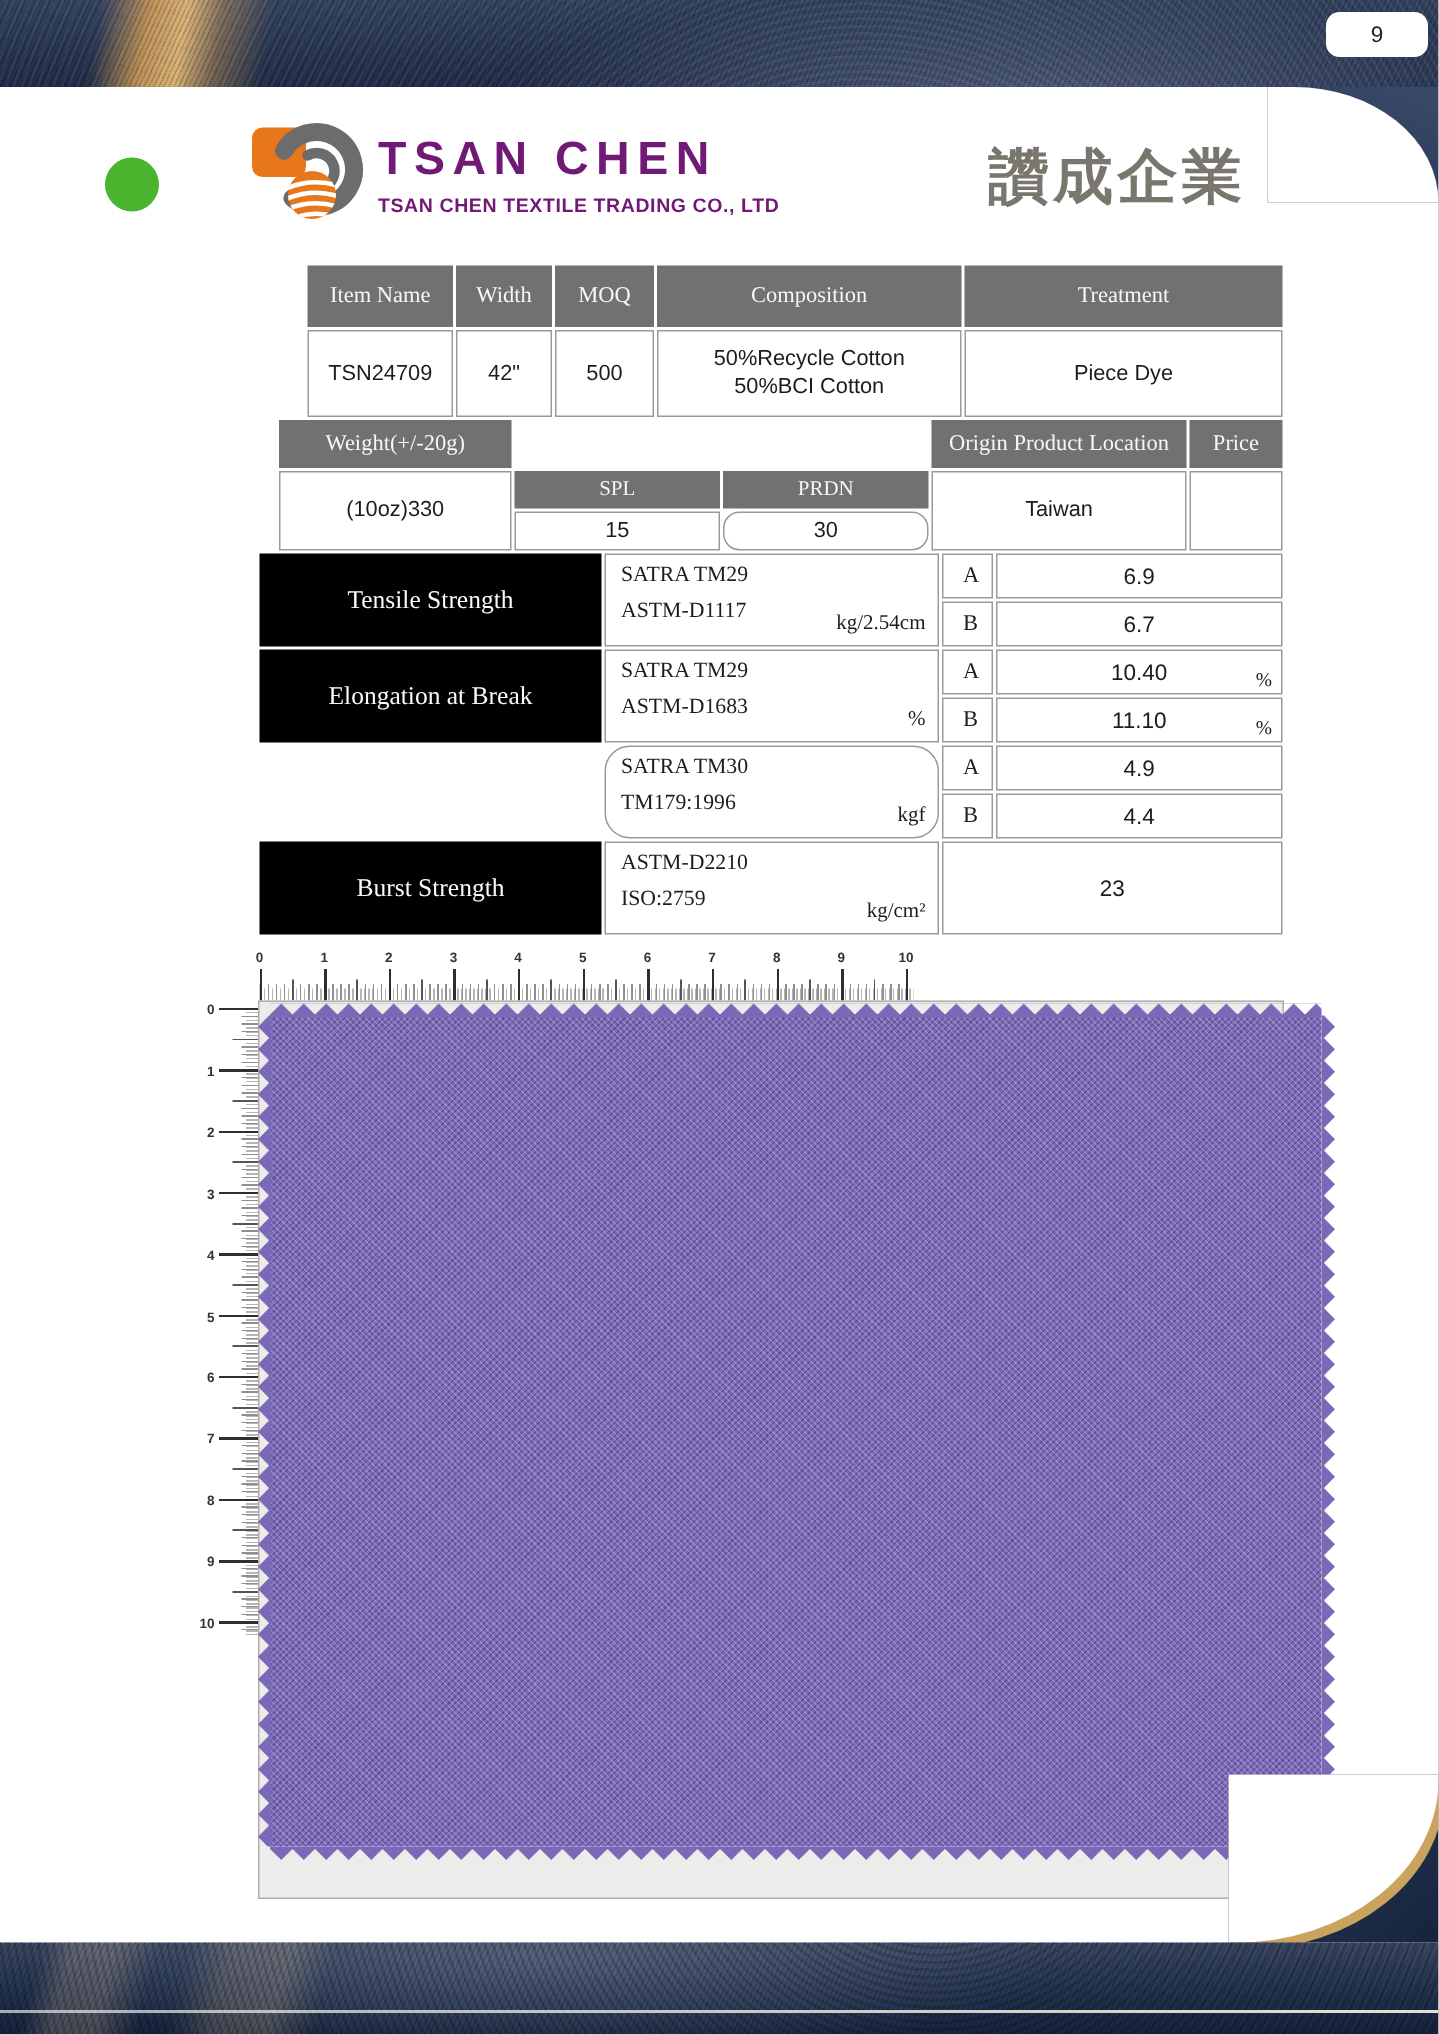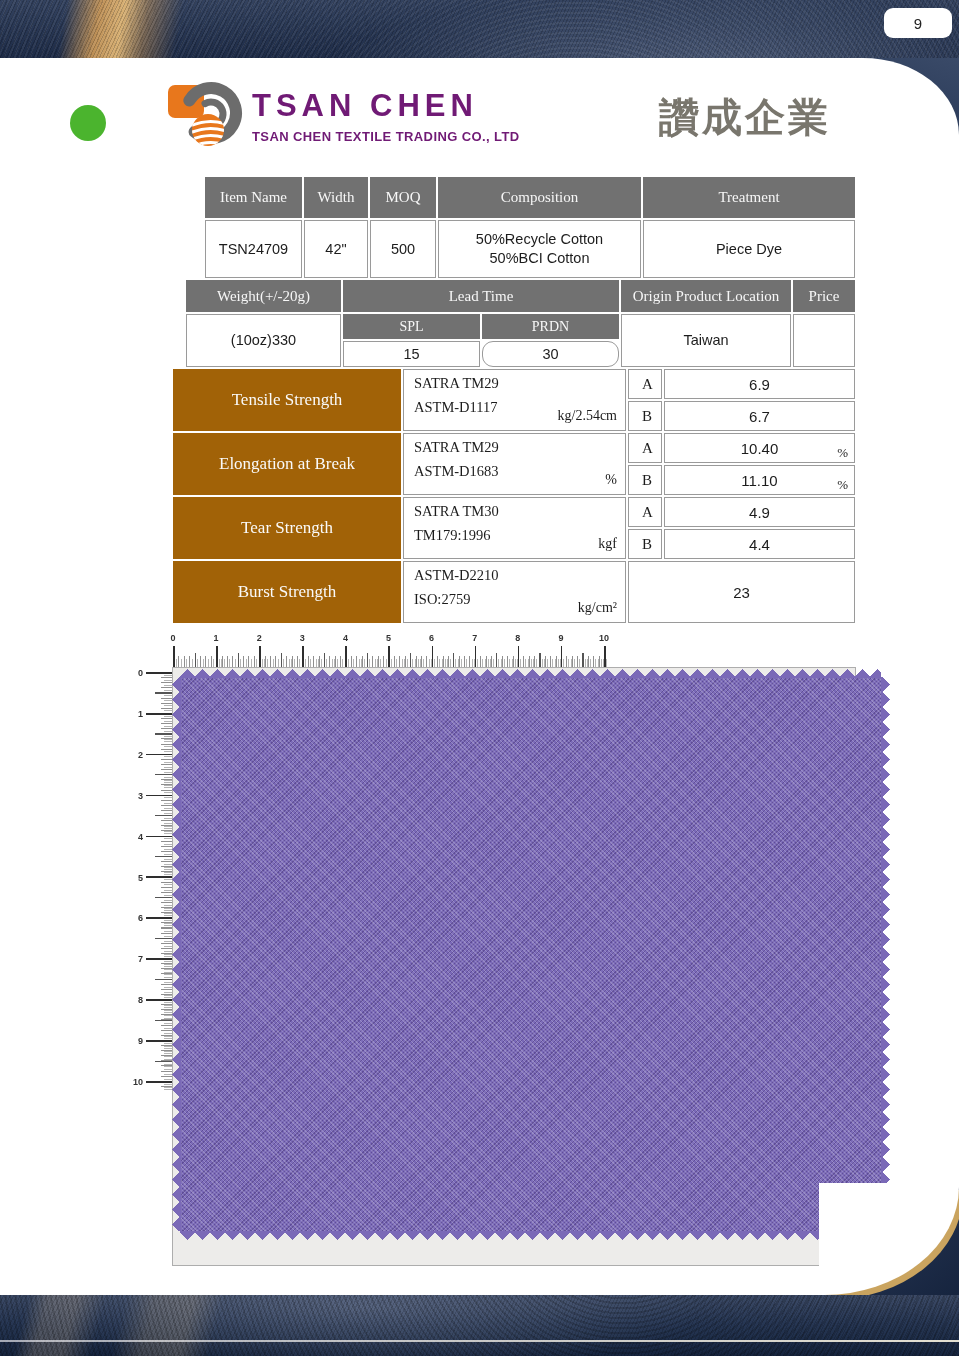--- a/index.html
+++ b/index.html
@@ -37,21 +37,21 @@
   .tablewrap{ position:absolute; left:173px; top:177px; width:682px; color:#1c1c1c; }
   .grid{ display:grid; gap:2px; }
   .g1{ grid-template-columns:97px 64px 66px 203px 1fr; grid-template-rows:41px 58px;padding-left:32px; }
   .g2{ margin-top:2px; grid-template-columns:155px 137px 137px 170px 1fr; grid-template-rows:32px 25px 26px;padding-left:13px; }
   .g3{ margin-top:2px; grid-template-columns:228px 223px 34px 154px 1fr;
        grid-template-rows:30px 30px 30px 30px 30px 30px 62px; }
   .th{ background:#717171; color:#f7f7f7; display:flex; align-items:center; justify-content:center;
        font-family:"Liberation Serif", serif; font-size:15px; text-align:center; }
   .td{ background:#fff; border:1px solid #9a9a9a; display:flex; align-items:center; justify-content:center;
        font-size:14.5px; text-align:center; flex-direction:column; line-height:1.3; }
-  .test-name{ background:#a16207; color:#fafafa; display:flex; align-items:center; justify-content:center;
+  .test-name{ background:#000000; color:#fafafa; display:flex; align-items:center; justify-content:center;
        font-family:"Liberation Serif", serif; font-size:17px; }
   .method{ position:relative; background:#fff; border:1px solid #9a9a9a;
        font-family:"Liberation Serif", serif; font-size:14.5px; padding:5px 10px; }
   .method .m2{ margin-top:7px; }
   .method .unit{ position:absolute; right:8px; bottom:6px; font-size:14px; }
   .ab-label{ background:#fff; border:1px solid #9a9a9a; display:flex; align-items:center;
        font-family:"Liberation Serif", serif; font-size:15px; padding-left:13px; }
   .ab-value{ position:relative; background:#fff; border:1px solid #9a9a9a; display:flex;
        align-items:center; justify-content:center; font-size:15px; }
   .ab-value .suffix{ position:absolute; right:6px; bottom:1px; font-family:"Liberation Serif", serif; font-size:13px; }
@@ -170,21 +170,20 @@
       <div class="td">500</div>
       <div class="td">
         <div>50%Recycle Cotton</div>
         <div>50%BCI Cotton</div>
       </div>
       <div class="td">Piece Dye</div>
     </div>
 
     <div class="grid g2">
       <div class="th" style="grid-column:1; grid-row:1;">Weight(+/-20g)</div>
-      <div class="th" style="grid-column:2 / span 2; grid-row:1;">Lead Time</div>
       <div class="th" style="grid-column:4; grid-row:1;">Origin Product Location</div>
       <div class="th" style="grid-column:5; grid-row:1;">Price</div>
       <div class="td" style="grid-column:1; grid-row:2 / span 2;">(10oz)330</div>
       <div class="th" style="grid-column:2; grid-row:2; font-size:14px;">SPL</div>
       <div class="th" style="grid-column:3; grid-row:2; font-size:14px;">PRDN</div>
       <div class="td" style="grid-column:4; grid-row:2 / span 2;">Taiwan</div>
       <div class="td" style="grid-column:5; grid-row:2 / span 2;"></div>
       <div class="td" style="grid-column:2; grid-row:3;">15</div>
       <div class="td" style="grid-column:3; grid-row:3;border-radius:11px;">30</div>
     </div>
@@ -218,22 +217,21 @@
       <div class="ab-value" style="grid-column:4 / span 2; grid-row:3;">
         <span>10.40</span>
         <span class="suffix">%</span>
       </div>
       <div class="ab-label" style="grid-column:3; grid-row:4;">B</div>
       <div class="ab-value" style="grid-column:4 / span 2; grid-row:4;">
         <span>11.10</span>
         <span class="suffix">%</span>
       </div>
 
-      <div class="test-name" style="grid-column:1; grid-row:5 / span 2;">Tear Strength</div>
-      <div class="method" style="grid-column:2; grid-row:5 / span 2;">
+      <div class="method" style="grid-column:2; grid-row:5 / span 2;border-radius:17px;">
         <div>SATRA TM30</div>
         <div class="m2">TM179:1996</div>
         <div class="unit">kgf</div>
       </div>
       <div class="ab-label" style="grid-column:3; grid-row:5;">A</div>
       <div class="ab-value" style="grid-column:4 / span 2; grid-row:5;">
         <span>4.9</span>
         <span class="suffix"></span>
       </div>
       <div class="ab-label" style="grid-column:3; grid-row:6;">B</div>

